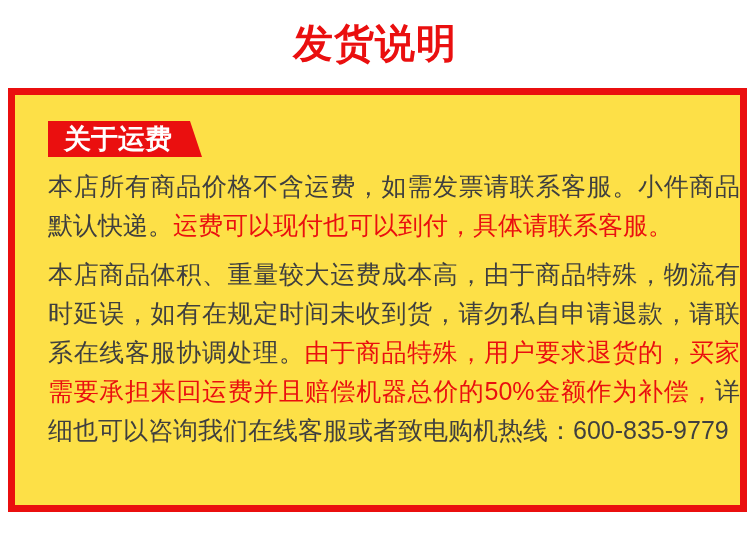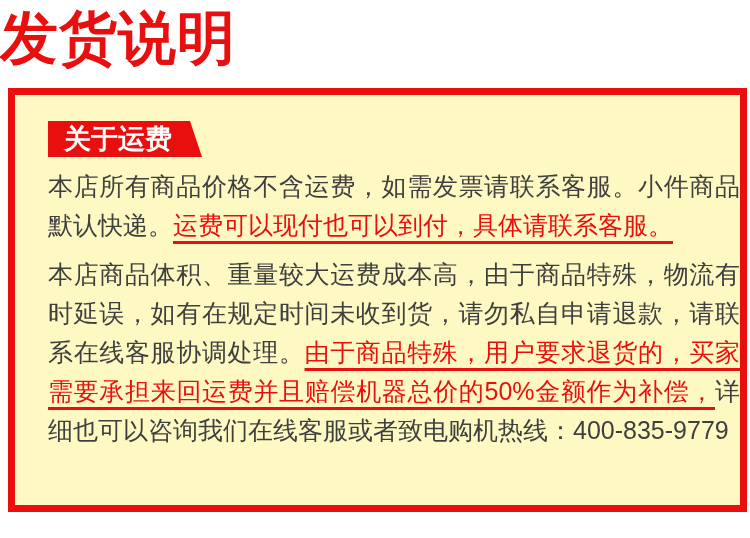--- a/index.html
+++ b/index.html
@@ -11,36 +11,35 @@
     height: 538px;
     background: #ffffff;
     font-family: "Liberation Sans", "DejaVu Sans", sans-serif;
     position: relative;
     overflow: hidden;
   }
   .page-title {
     width: 750px;
     height: 86px;
     line-height: 86px;
-    text-align: left;
-    font-size: 58px;
+    text-align: center;
+    font-size: 40px;
     font-weight: bold;
     color: #ea0f0f;
     letter-spacing: 1px;
-    font-family: Liberation Mono, monospace;
   }
   .frame {
     position: absolute;
     left: 8px;
     top: 88px;
     width: 739px;
     height: 424px;
     box-sizing: border-box;
     border: 7px solid #ea0f0f;
-    background: #fef9c3;
+    background: #fde047;
     padding: 26px 22px 0 33px;
   }
   .section-badge {
     display: inline-block;
     background: #ea0f0f;
     color: #ffffff;
     font-size: 27px;
     font-weight: bold;
     line-height: 36px;
     height: 36px;
@@ -56,33 +55,32 @@
     font-size: 25px;
     line-height: 39px;
     color: #3f3f3f;
     text-align: justify;
   }
   .seg-dark {
     color: #3f3f3f;
   }
   .seg-red {
     color: #ea0f0f;
-    text-decoration: underline;
     text-decoration-color: #ea0f0f;
     text-decoration-thickness: 3px;
     text-underline-offset: 7px;
   }
 </style>
 </head>
 <body>
 
 <div class="page-title">发货说明</div>
 
 <div class="frame">
 
   <div class="section-badge">关于运费</div>
 
   <p class="section-text"><span class="seg-dark">本店所有商品价格不含运费，如需发票请联系客服。小件商品默认快递。</span><span class="seg-red">运费可以现付也可以到付，具体请联系客服。</span></p>
 
 
-  <p class="section-text"><span class="seg-dark">本店商品体积、重量较大运费成本高，由于商品特殊，物流有时延误，如有在规定时间未收到货，请勿私自申请退款，请联系在线客服协调处理。</span><span class="seg-red">由于商品特殊，用户要求退货的，买家需要承担来回运费并且赔偿机器总价的50%金额作为补偿，</span><span class="seg-dark">详细也可以咨询我们在线客服或者致电购机热线：</span><span class="seg-dark">400-835-9779</span></p>
+  <p class="section-text"><span class="seg-dark">本店商品体积、重量较大运费成本高，由于商品特殊，物流有时延误，如有在规定时间未收到货，请勿私自申请退款，请联系在线客服协调处理。</span><span class="seg-red">由于商品特殊，用户要求退货的，买家需要承担来回运费并且赔偿机器总价的50%金额作为补偿，</span><span class="seg-dark">详细也可以咨询我们在线客服或者致电购机热线：</span><span class="seg-dark">600-835-9779</span></p>
 
 </div>
 
 </body></html>

